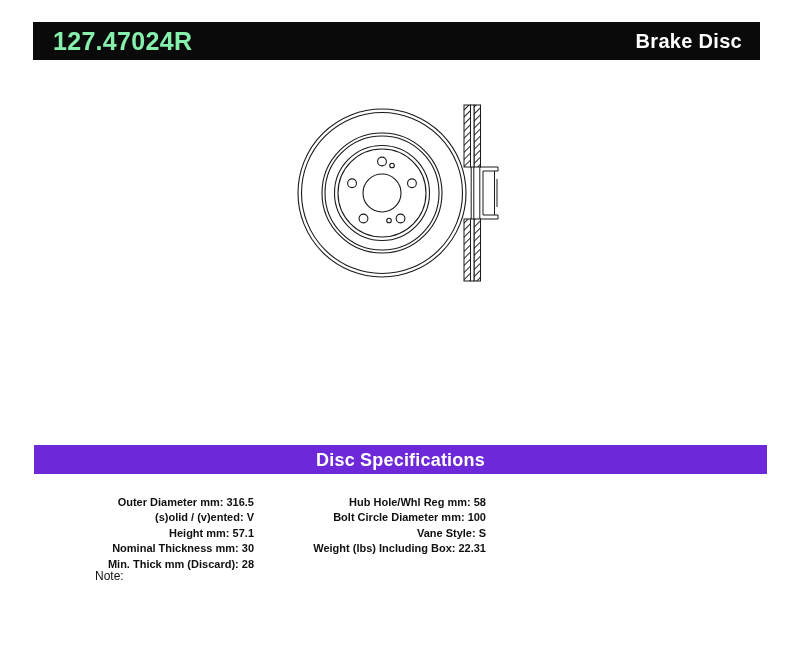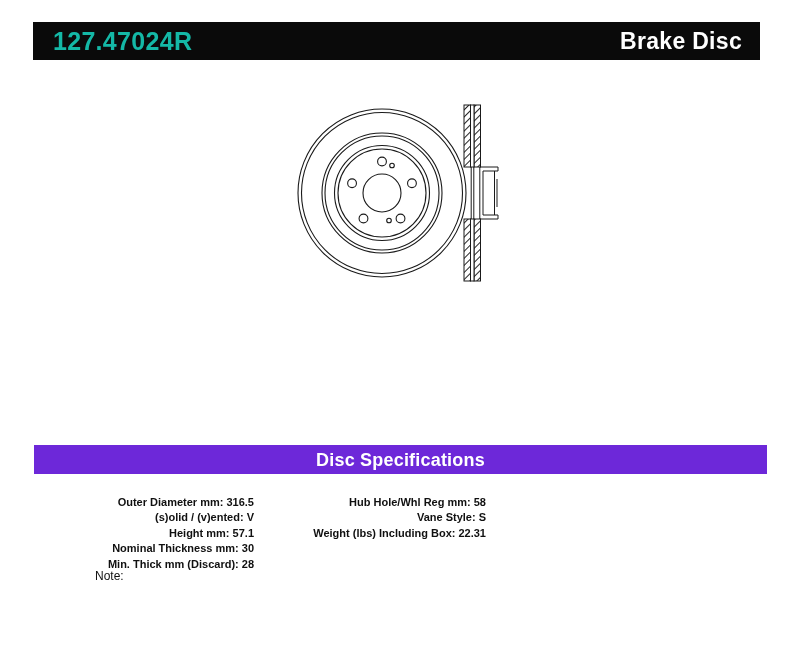--- a/index.html
+++ b/index.html
@@ -25,29 +25,29 @@
     width: 727px;
     height: 38px;
     background: #0a0a0a;
     display: flex;
     align-items: center;
     justify-content: space-between;
     box-sizing: border-box;
     padding: 0 18px 0 20px;
   }
   .part-number {
-    color: #14b8a6;
+    color: #86efac;
     font-size: 25px;
     font-weight: bold;
     letter-spacing: 0.3px;
     line-height: 1;
   }
   .product-type {
     color: #ffffff;
-    font-size: 23px;
+    font-size: 20px;
     font-weight: bold;
     letter-spacing: 0.3px;
     line-height: 1;
   }
 
   
   .drawing-area {
     position: absolute;
     left: 0;
     top: 75px;
@@ -218,20 +218,21 @@
   <div class="spec-col spec-col-left">
     <div class="spec-line">Outer Diameter mm: 316.5</div>
     <div class="spec-line">(s)olid / (v)ented: V</div>
     <div class="spec-line">Height mm: 57.1</div>
     <div class="spec-line">Nominal Thickness mm: 30</div>
     <div class="spec-line">Min. Thick mm (Discard): 28</div>
   </div>
 
   <div class="spec-col spec-col-mid">
     <div class="spec-line">Hub Hole/Whl Reg mm: 58</div>
+    <div class="spec-line">Bolt Circle Diameter mm: 100</div>
     <div class="spec-line">Vane Style: S</div>
     <div class="spec-line">Weight (lbs) Including Box: 22.31</div>
   </div>
 
 
 </div>
 
 <div class="note-row">
   <span>Note:</span>
   <span></span>

